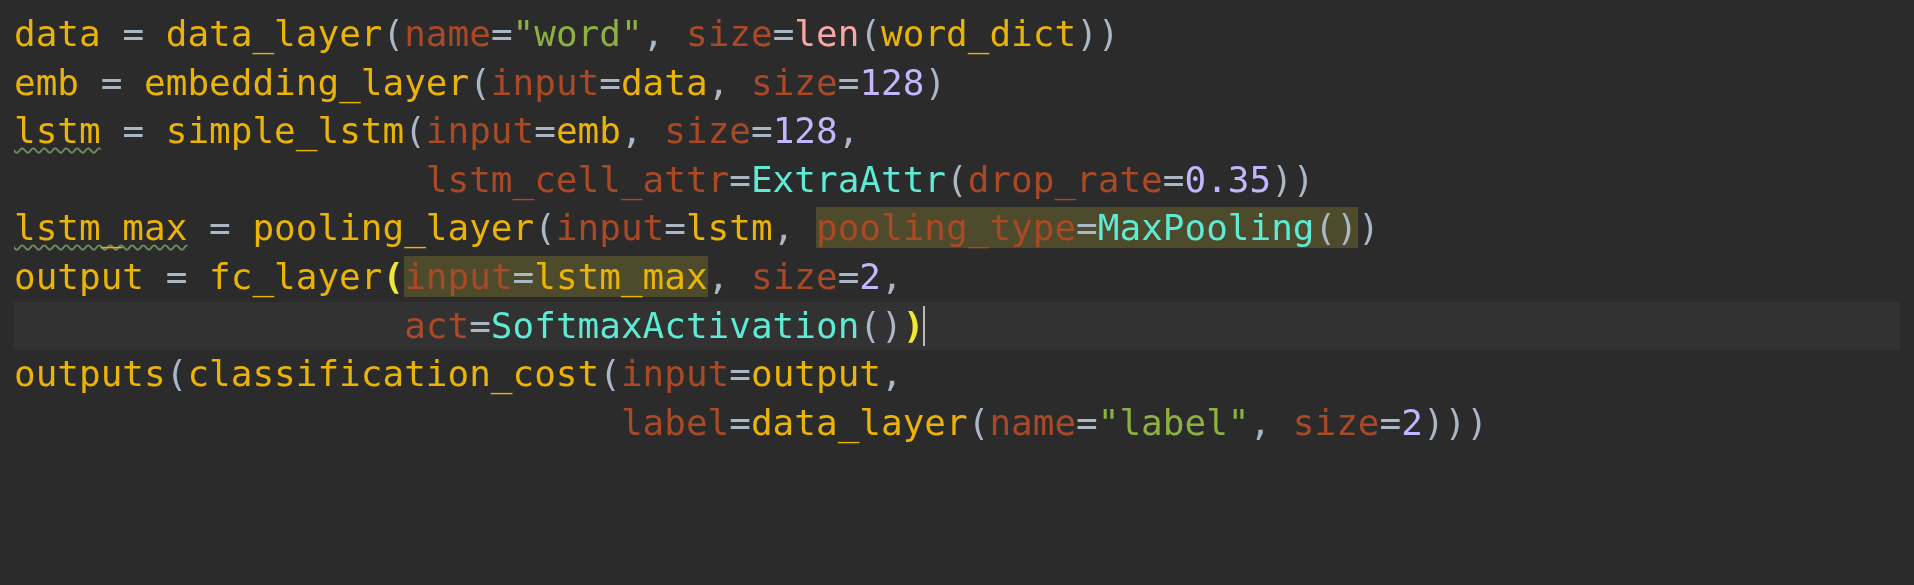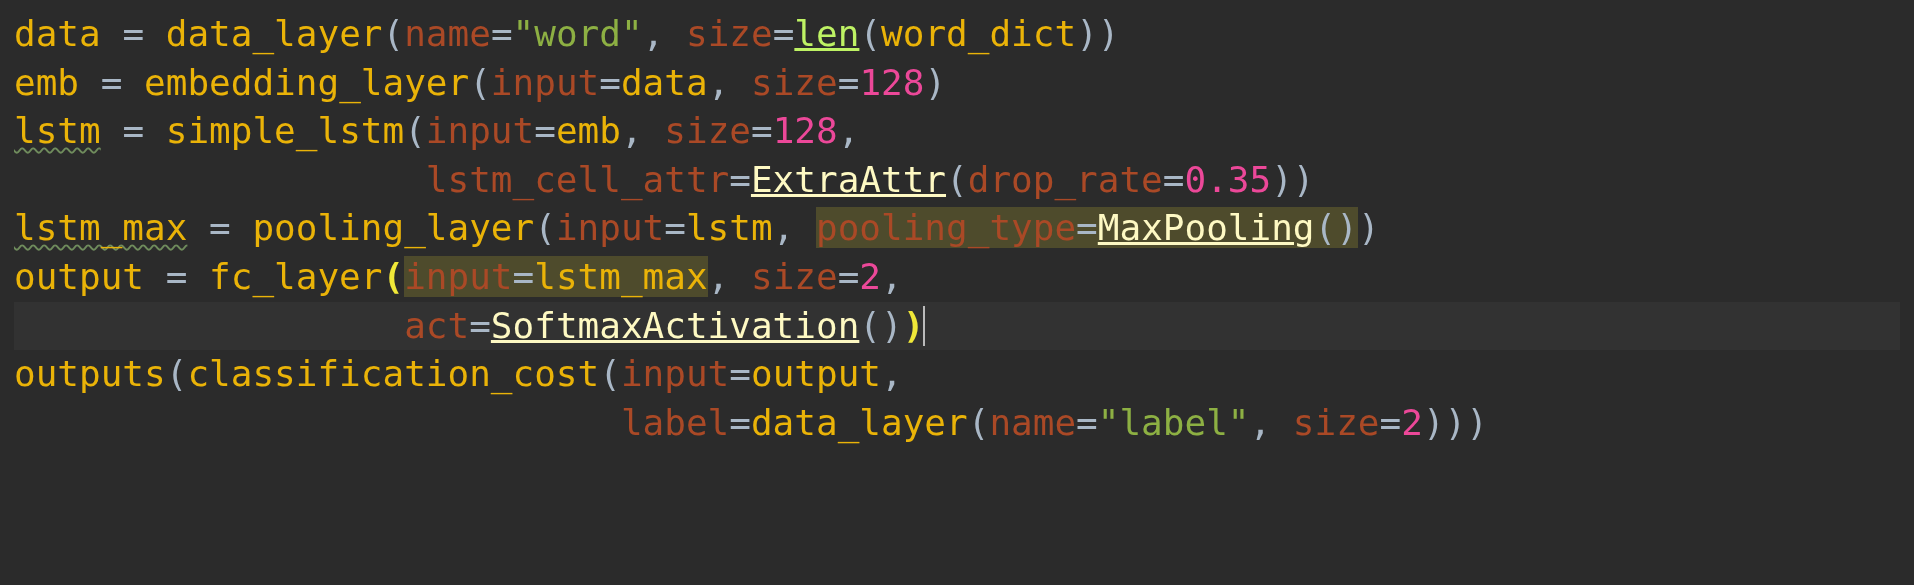--- a/index.html
+++ b/index.html
@@ -19,23 +19,23 @@
     padding: 10px 14px;
     white-space: pre;
     font-family: inherit;
     font-size: inherit;
     letter-spacing: 0px;
   }
   .tok-ident   { color: #eab308; }
   .tok-op      { color: #a9b7c6; }
   .tok-kwarg   { color: #aa4926; }
   .tok-str     { color: #8db043; }
-  .tok-builtin { color: #bef264; text-decoration: underline; }
-  .tok-num     { color: #ec4899; }
-  .tok-type    { color: #fef9c3; text-decoration: underline; }
+  .tok-builtin { color: #fca5a5; }
+  .tok-num     { color: #c4b5fd; }
+  .tok-type    { color: #5eead4; }
   .warn {
     text-decoration-line: underline;
     text-decoration-style: wavy;
     text-decoration-color: #6f8c5c;
     text-decoration-thickness: 2px;
     text-underline-offset: 4px;
   }
   .hl-sel {
     background: #4e4b2c;
   }

